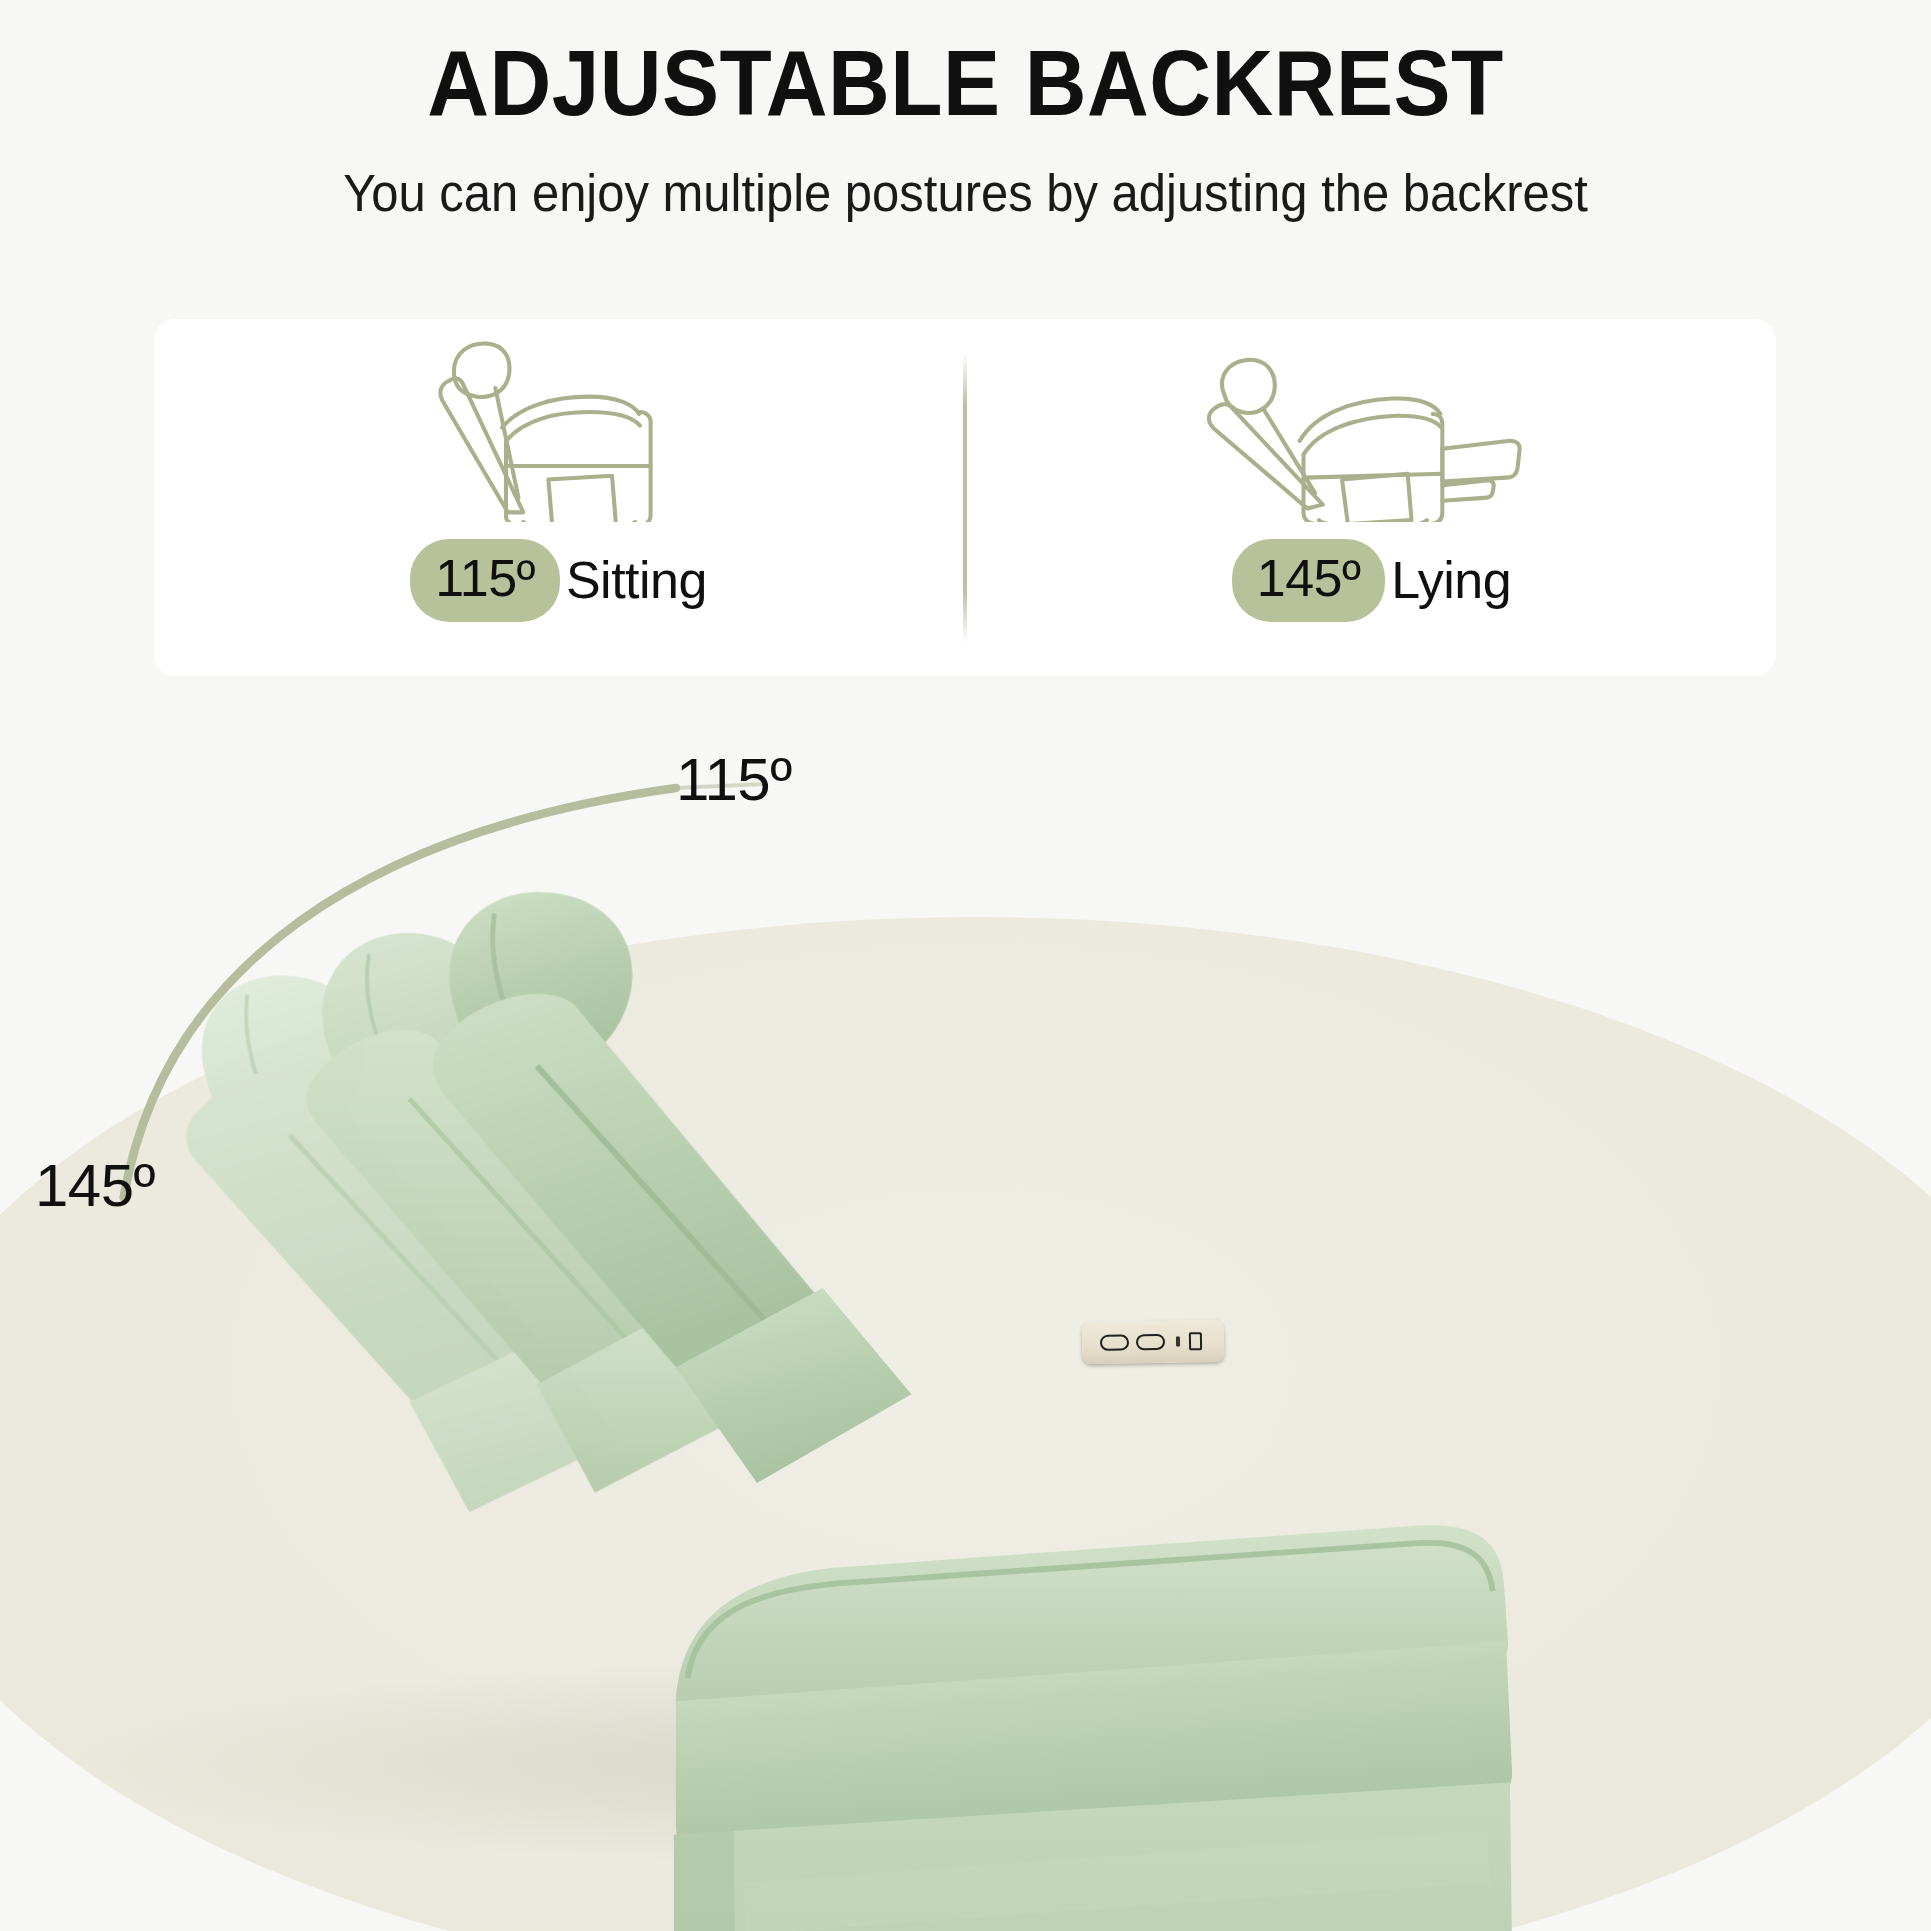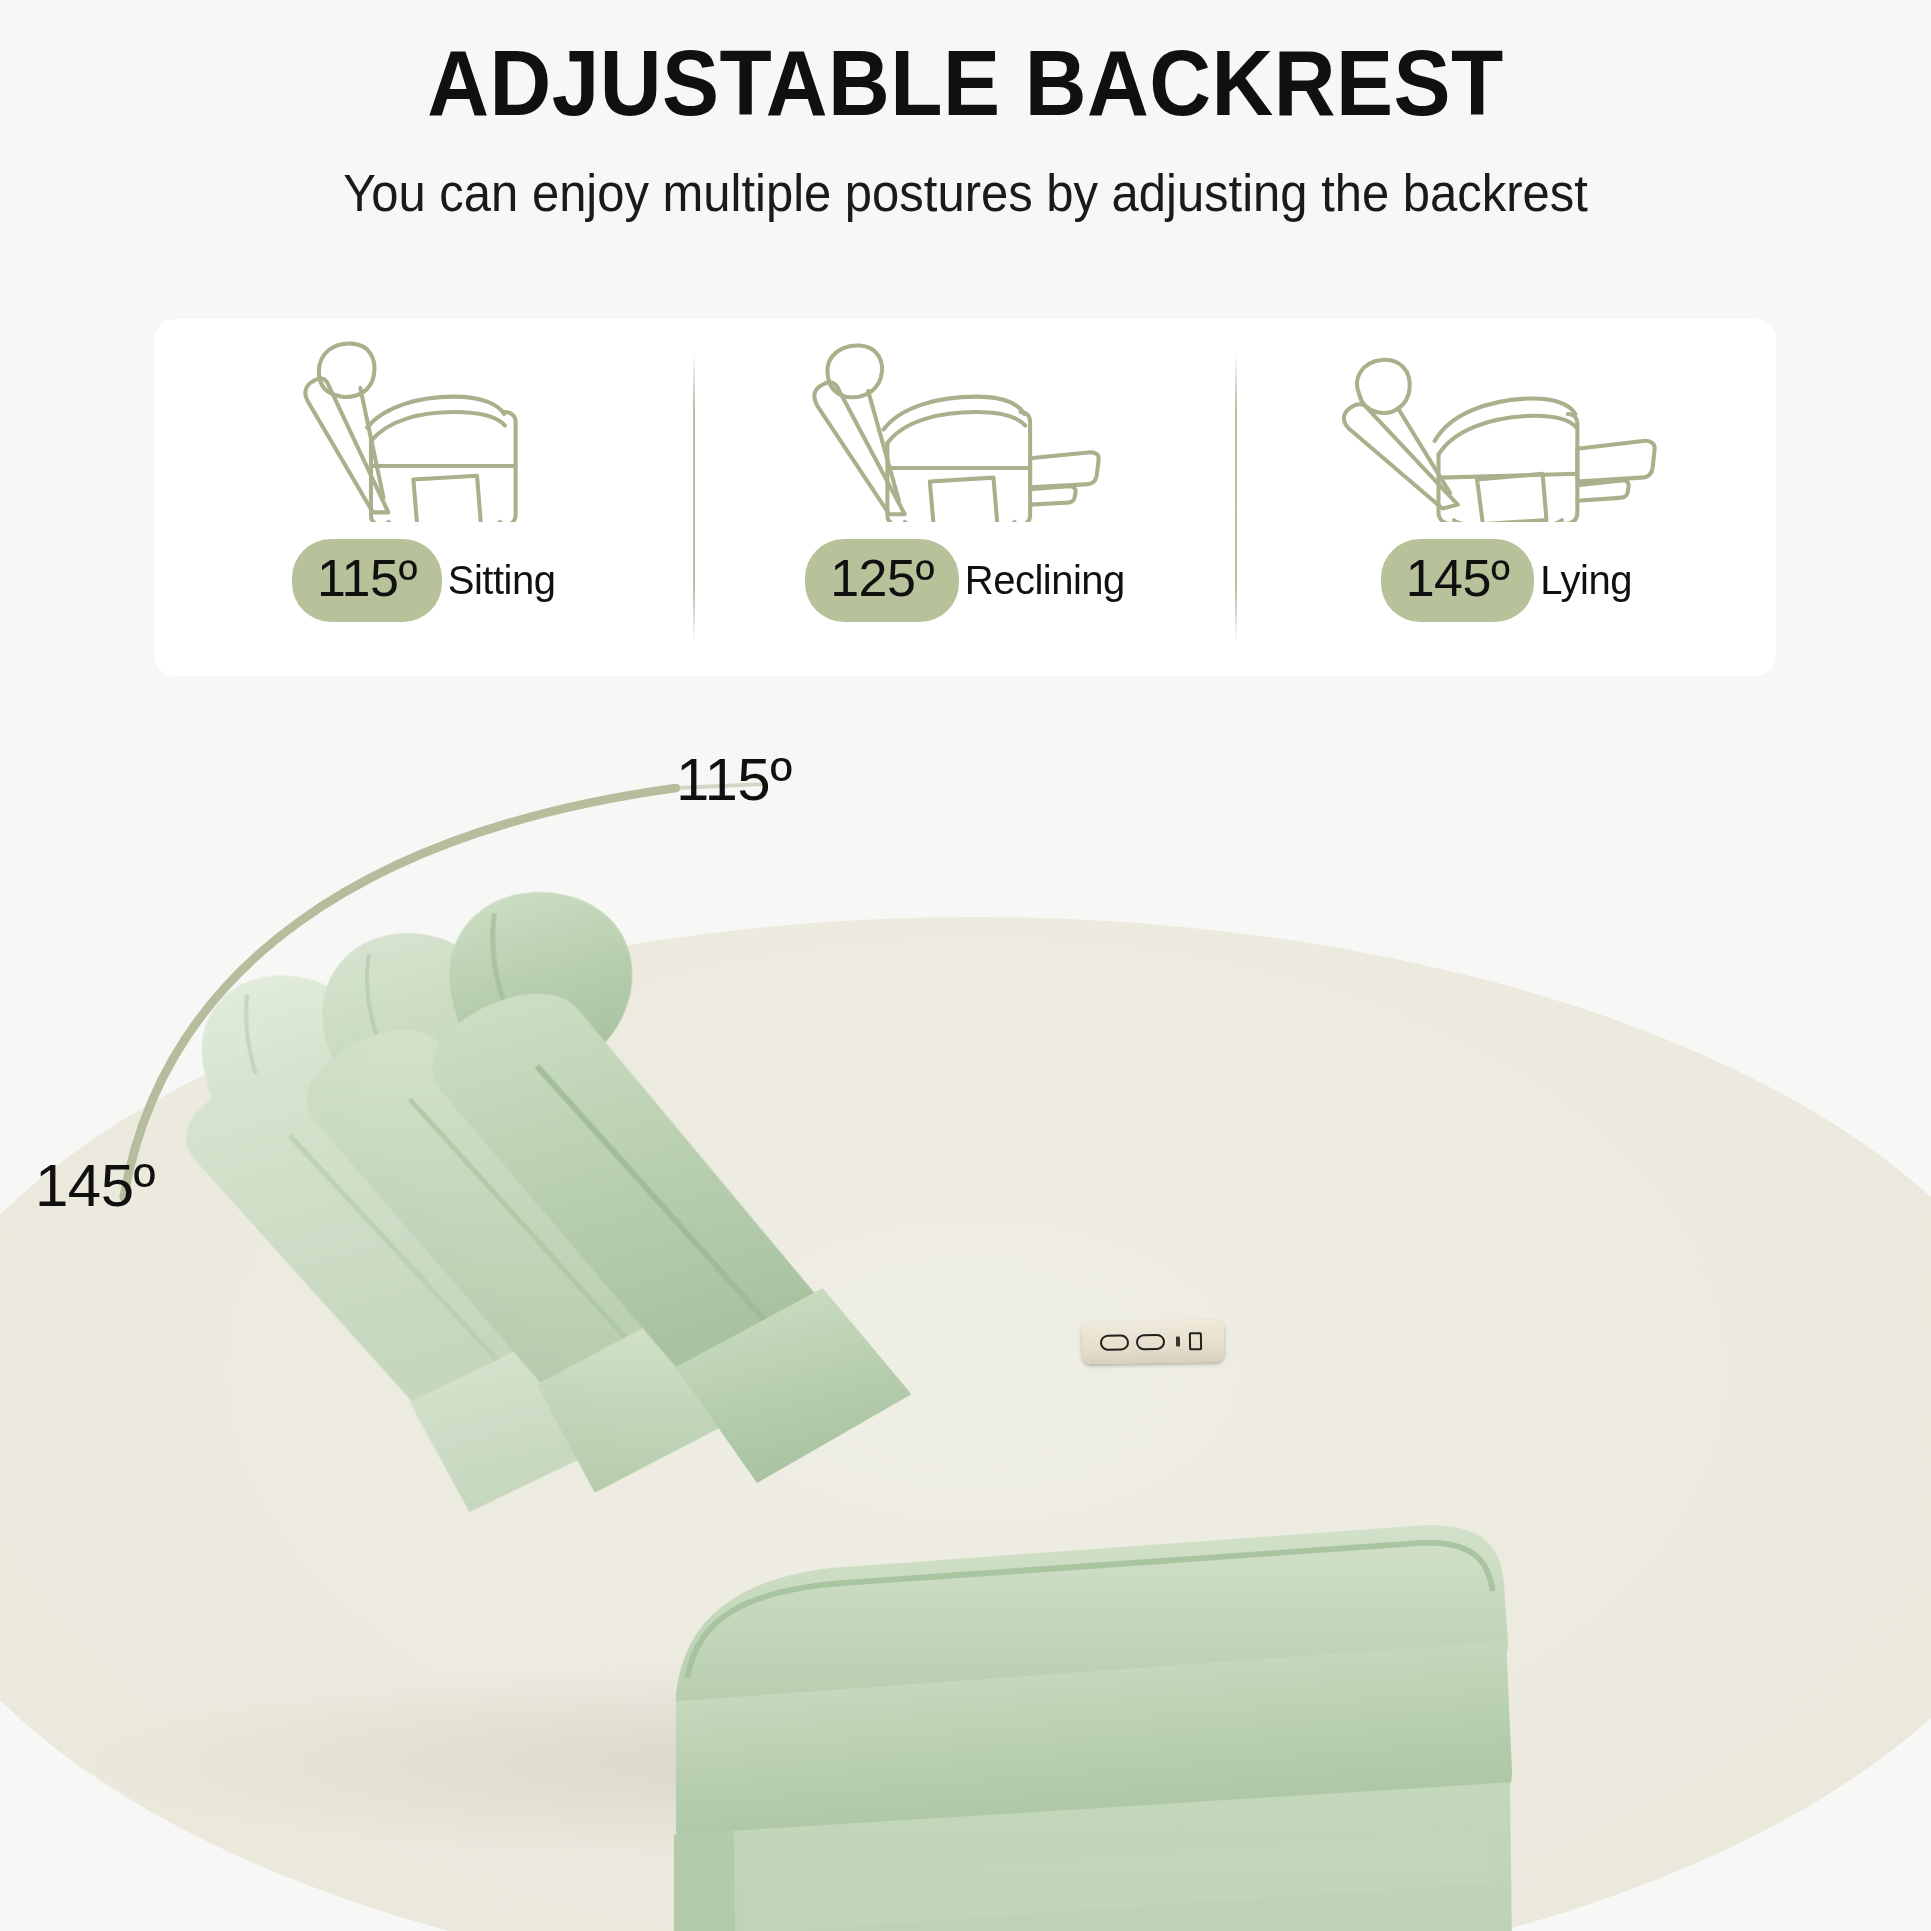--- a/index.html
+++ b/index.html
@@ -97,21 +97,21 @@
     background: #b8c29a;
     color: #101010;
     font-size: 52px;
     line-height: 1;
     padding: 13.5px 25px 17.4px 25px;
     border-radius: 39px;
     font-weight: 400;
     letter-spacing: -0.5px;
   }
   .posture-name {
-    font-size: 40px;
+    font-size: 52px;
     line-height: 1;
     color: #101010;
     margin-left: 5.8px;
     font-weight: 400;
     letter-spacing: -0.5px;
   }
 
   
   .photo-stage {
     position: absolute;
@@ -239,50 +239,20 @@
       </svg>
     </div>
     <div class="posture-label-row">
       <span class="angle-pill">115º</span>
       <span class="posture-name">Sitting</span>
     </div>
   </div>
 
   <div class="col-divider"></div>
 
-  <div class="posture-col">
-    <div class="icon-wrap">
-      <svg width="319" height="189" viewBox="0 0 330 196">
-        <g fill="none" stroke="#a8b08c" stroke-width="4.2" stroke-linejoin="round" stroke-linecap="round">
-
-          <path d="M22 42 C20 24 36 12 55 13 C74 14 82 30 77 47 C72 62 56 69 41 66 C28 63 23 54 22 42 Z"></path>
-
-          <path d="M16 54 C8 58 6 66 11 75 L86 188 L102 188 L32 56 C29 50 22 50 16 54 Z"></path>
-          <path d="M64 60 L96 174"></path>
-
-          <path d="M80 100 C98 76 138 66 176 66 C205 66 220 74 226 84"></path>
-          <path d="M84 114 C102 90 140 82 176 82 C204 82 220 88 227 96"></path>
-
-          <path d="M84 114 L84 190 C84 196 90 200 98 200 L218 200 C227 200 232 196 232 189 L232 92 C232 86 228 82 222 82"></path>
-          <path d="M86 140 L232 140"></path>
-
-          <path d="M232 130 L292 124 C300 123 304 126 303 132 L301 148 C300 154 296 157 289 157 L232 160 Z"></path>
-          <path d="M232 162 L272 159 C278 159 280 162 279 166 L278 171 C277 175 274 176 269 176 L232 178"></path>
-
-          <path d="M128 154 L194 150 L198 198 L132 200 Z"></path>
-
-          <path d="M102 196 C112 206 202 208 216 196"></path>
-        </g>
-      </svg>
-    </div>
-    <div class="posture-label-row">
-      <span class="angle-pill">125º</span>
-      <span class="posture-name">Reclining</span>
-    </div>
-  </div>
 
   <div class="col-divider"></div>
 
   <div class="posture-col">
     <div class="icon-wrap">
       <svg width="328" height="189" viewBox="0 0 340 196">
         <g fill="none" stroke="#a8b08c" stroke-width="4.2" stroke-linejoin="round" stroke-linecap="round">
 
           <path d="M18 64 C10 46 22 30 41 28 C60 26 72 40 70 58 C68 76 52 86 36 82 C25 79 20 73 18 64 Z"></path>
 

